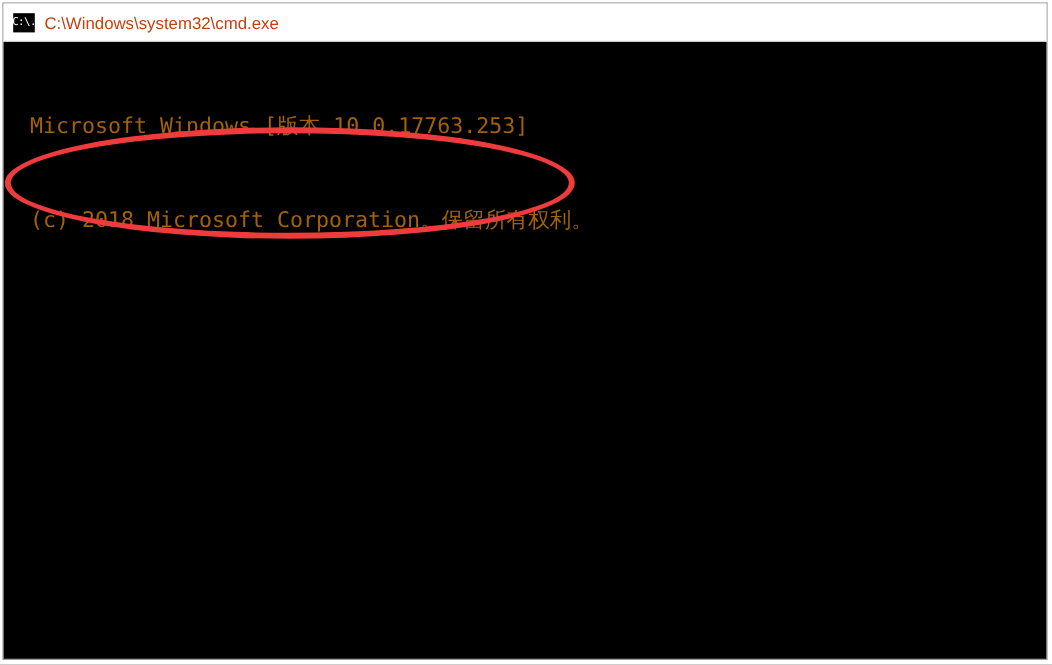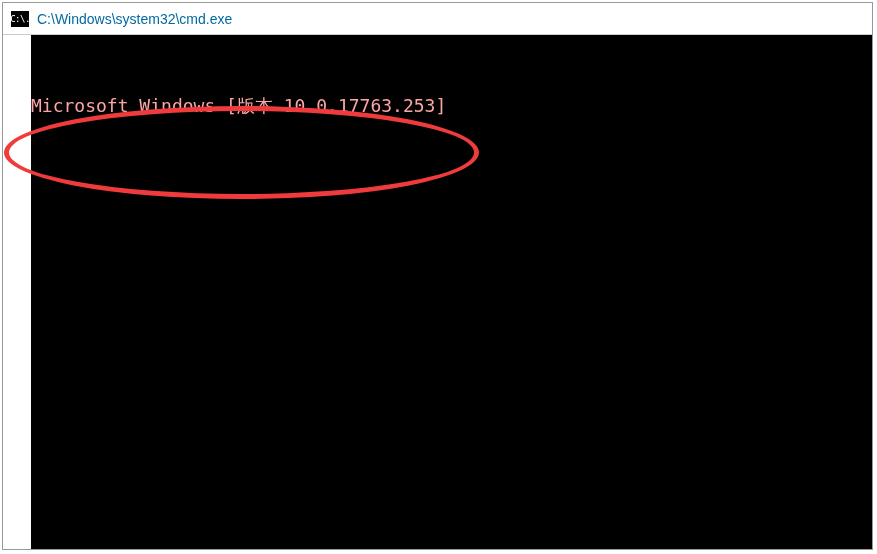--- a/index.html
+++ b/index.html
@@ -40,38 +40,37 @@
       font-family: "Consolas", monospace;
       display: flex;
       align-items: center;
       justify-content: center;
       margin-right: 8px;
       letter-spacing: -0.5px;
       padding-top: 1px;
     }
     .titlebar-title {
       font-size: 14px;
-      color: #0369a1;
+      color: #c2410c;
       font-family: "Segoe UI", "Microsoft YaHei", sans-serif;
     }
     .terminal {
       position: absolute;
       top: 32px;
       left: 0;
       right: 0;
       bottom: 0;
       background: #000;
-      color: #fca5a5;
+      color: #a16207;
       font-family: "NSimSun", "SimSun", "Consolas", monospace;
       font-size: 18px;
       line-height: 26px;
-      padding: 6px 0;
+      padding: 6px 22px;
       white-space: pre;
       overflow: hidden;
-      margin-left: 28px;
     }
     .terminal-line {
       white-space: pre;
     }
     .prompt-user-redact {
       display: inline-block;
       width: 18px;
       height: 18px;
       background: #2b2b2b;
       vertical-align: middle;
@@ -93,16 +92,17 @@
 </head>
 <body>
 
 <div class="window">
   <div class="titlebar">
     <div class="titlebar-icon">C:\.</div>
     <div class="titlebar-title">C:\Windows\system32\cmd.exe</div>
   </div>
   <div class="terminal">
     <div class="terminal-line">Microsoft Windows [版本 10.0.17763.253]</div>
+    <div class="terminal-line">(c) 2018 Microsoft Corporation。保留所有权利。</div>
     <div class="terminal-line"></div>
   </div>
   <div class="annotation-ellipse"></div>
 </div>
 
 </body></html>

